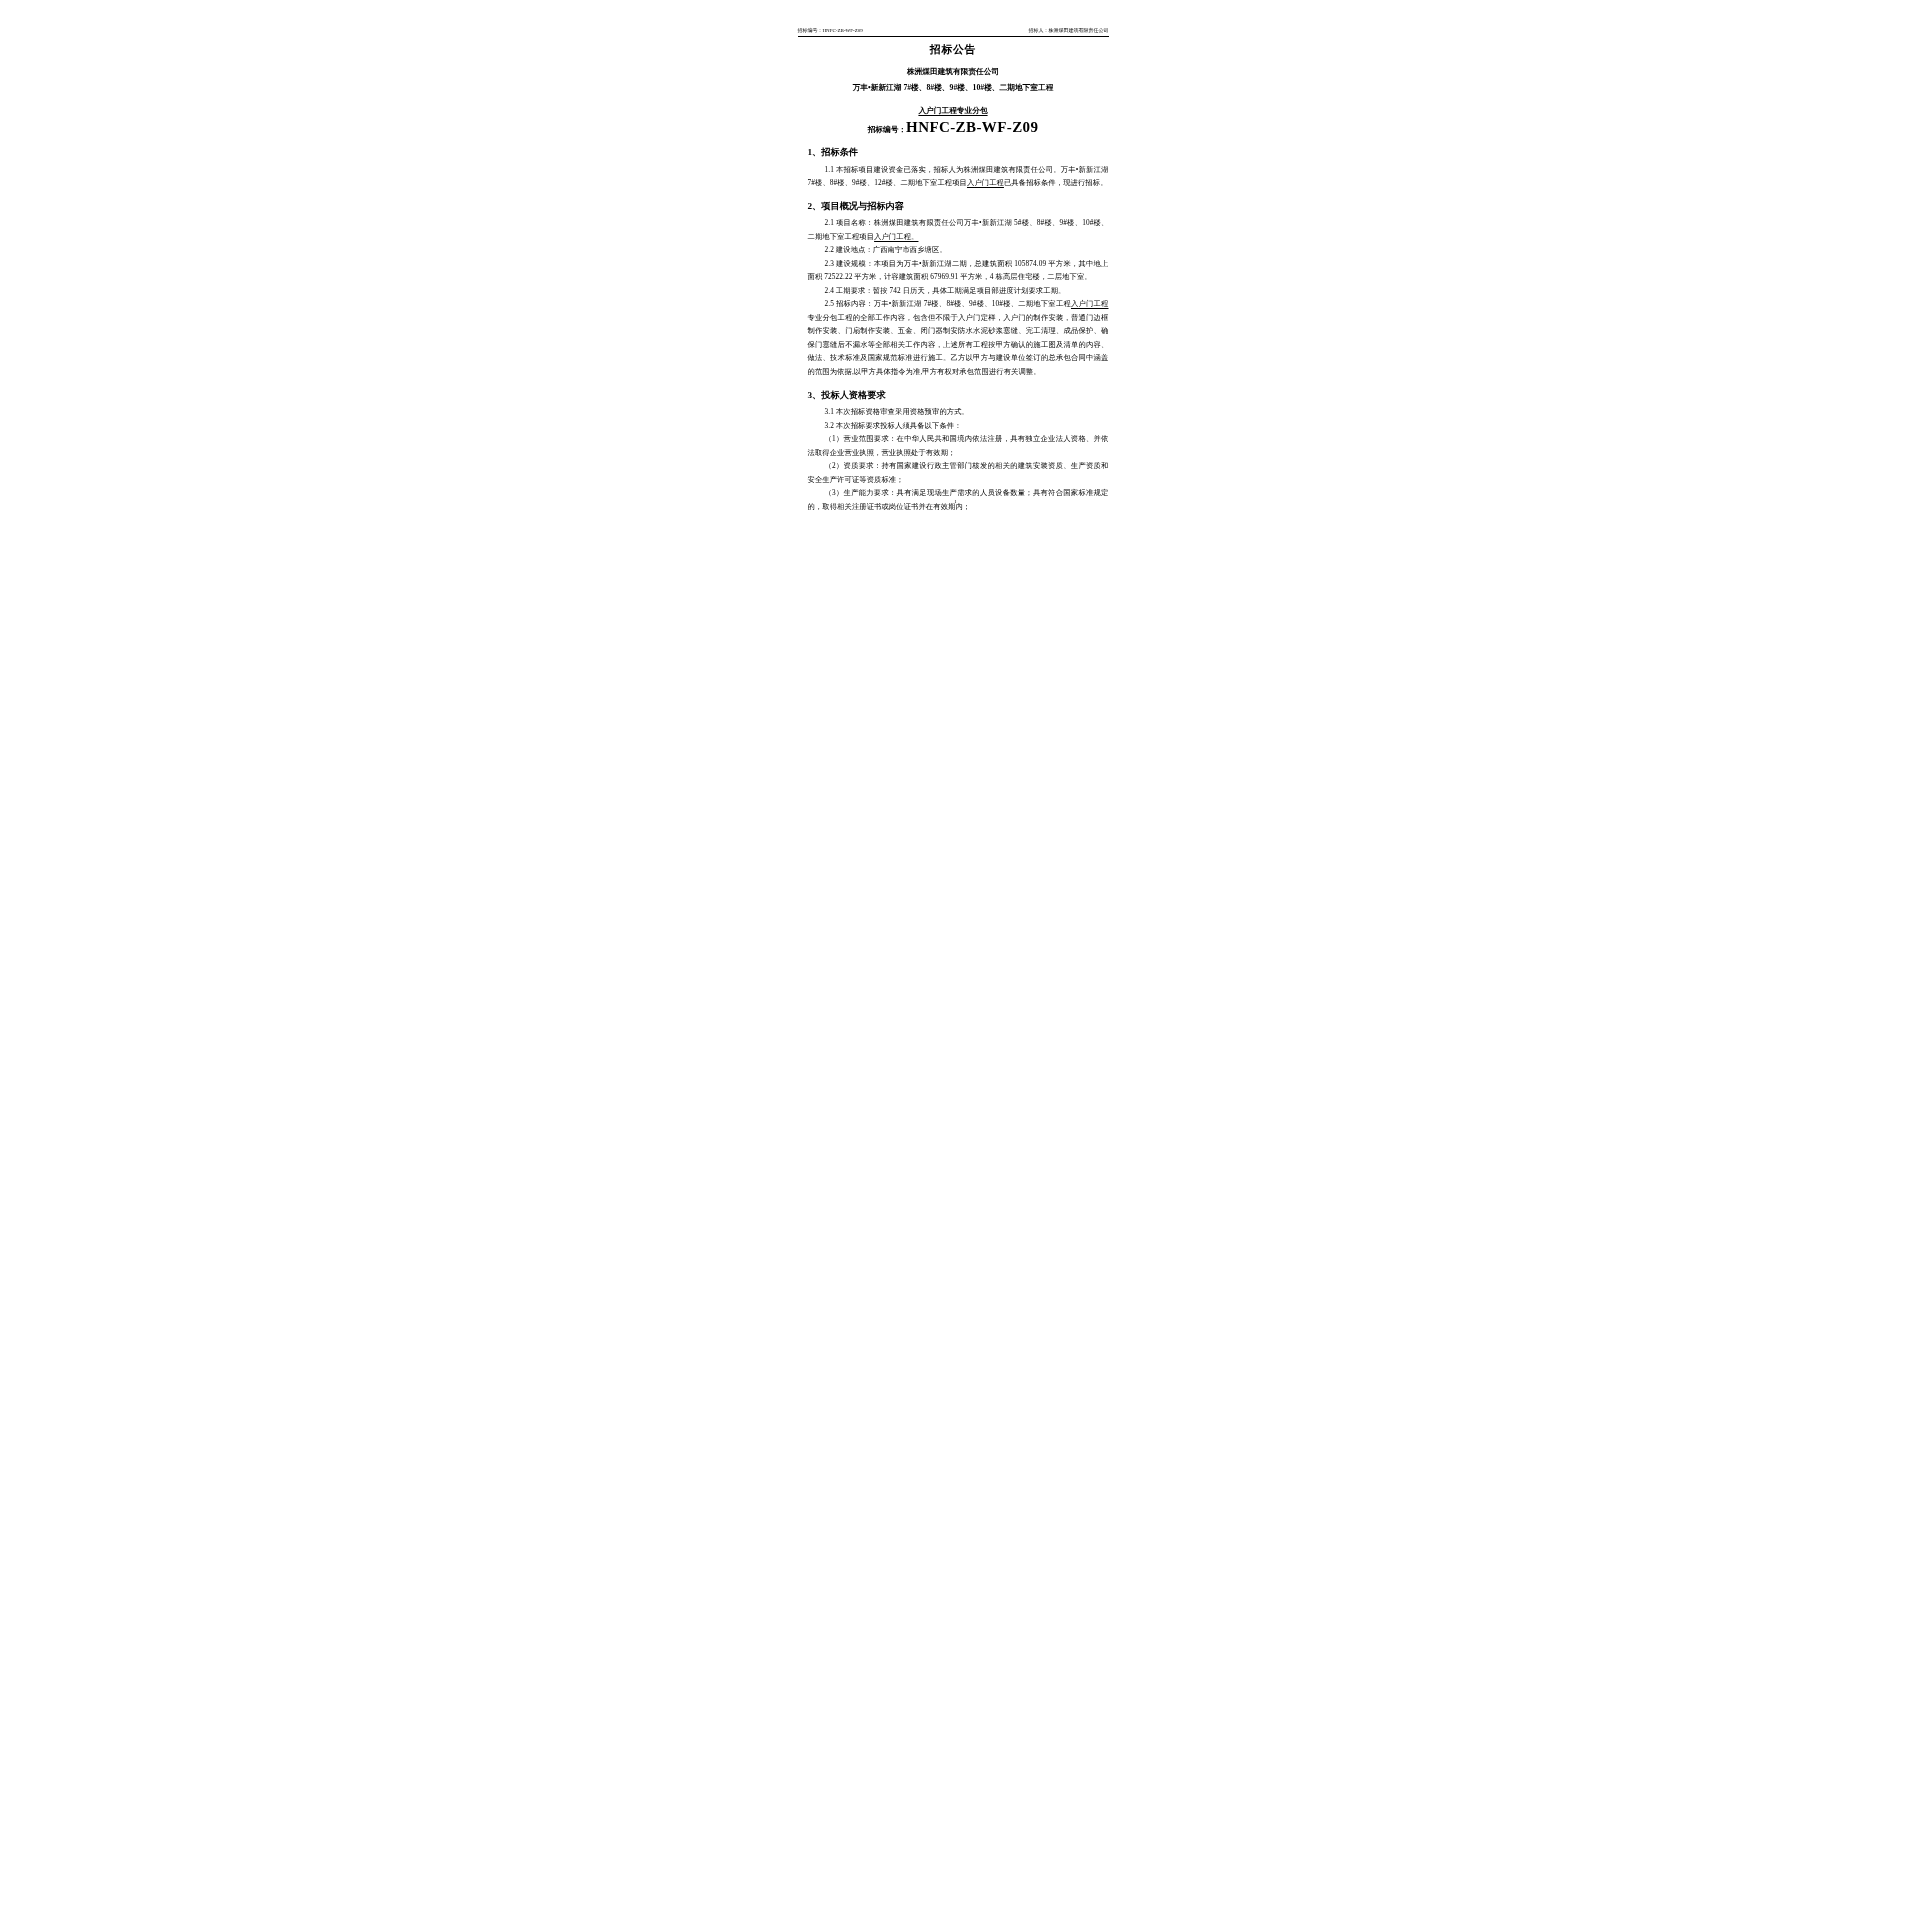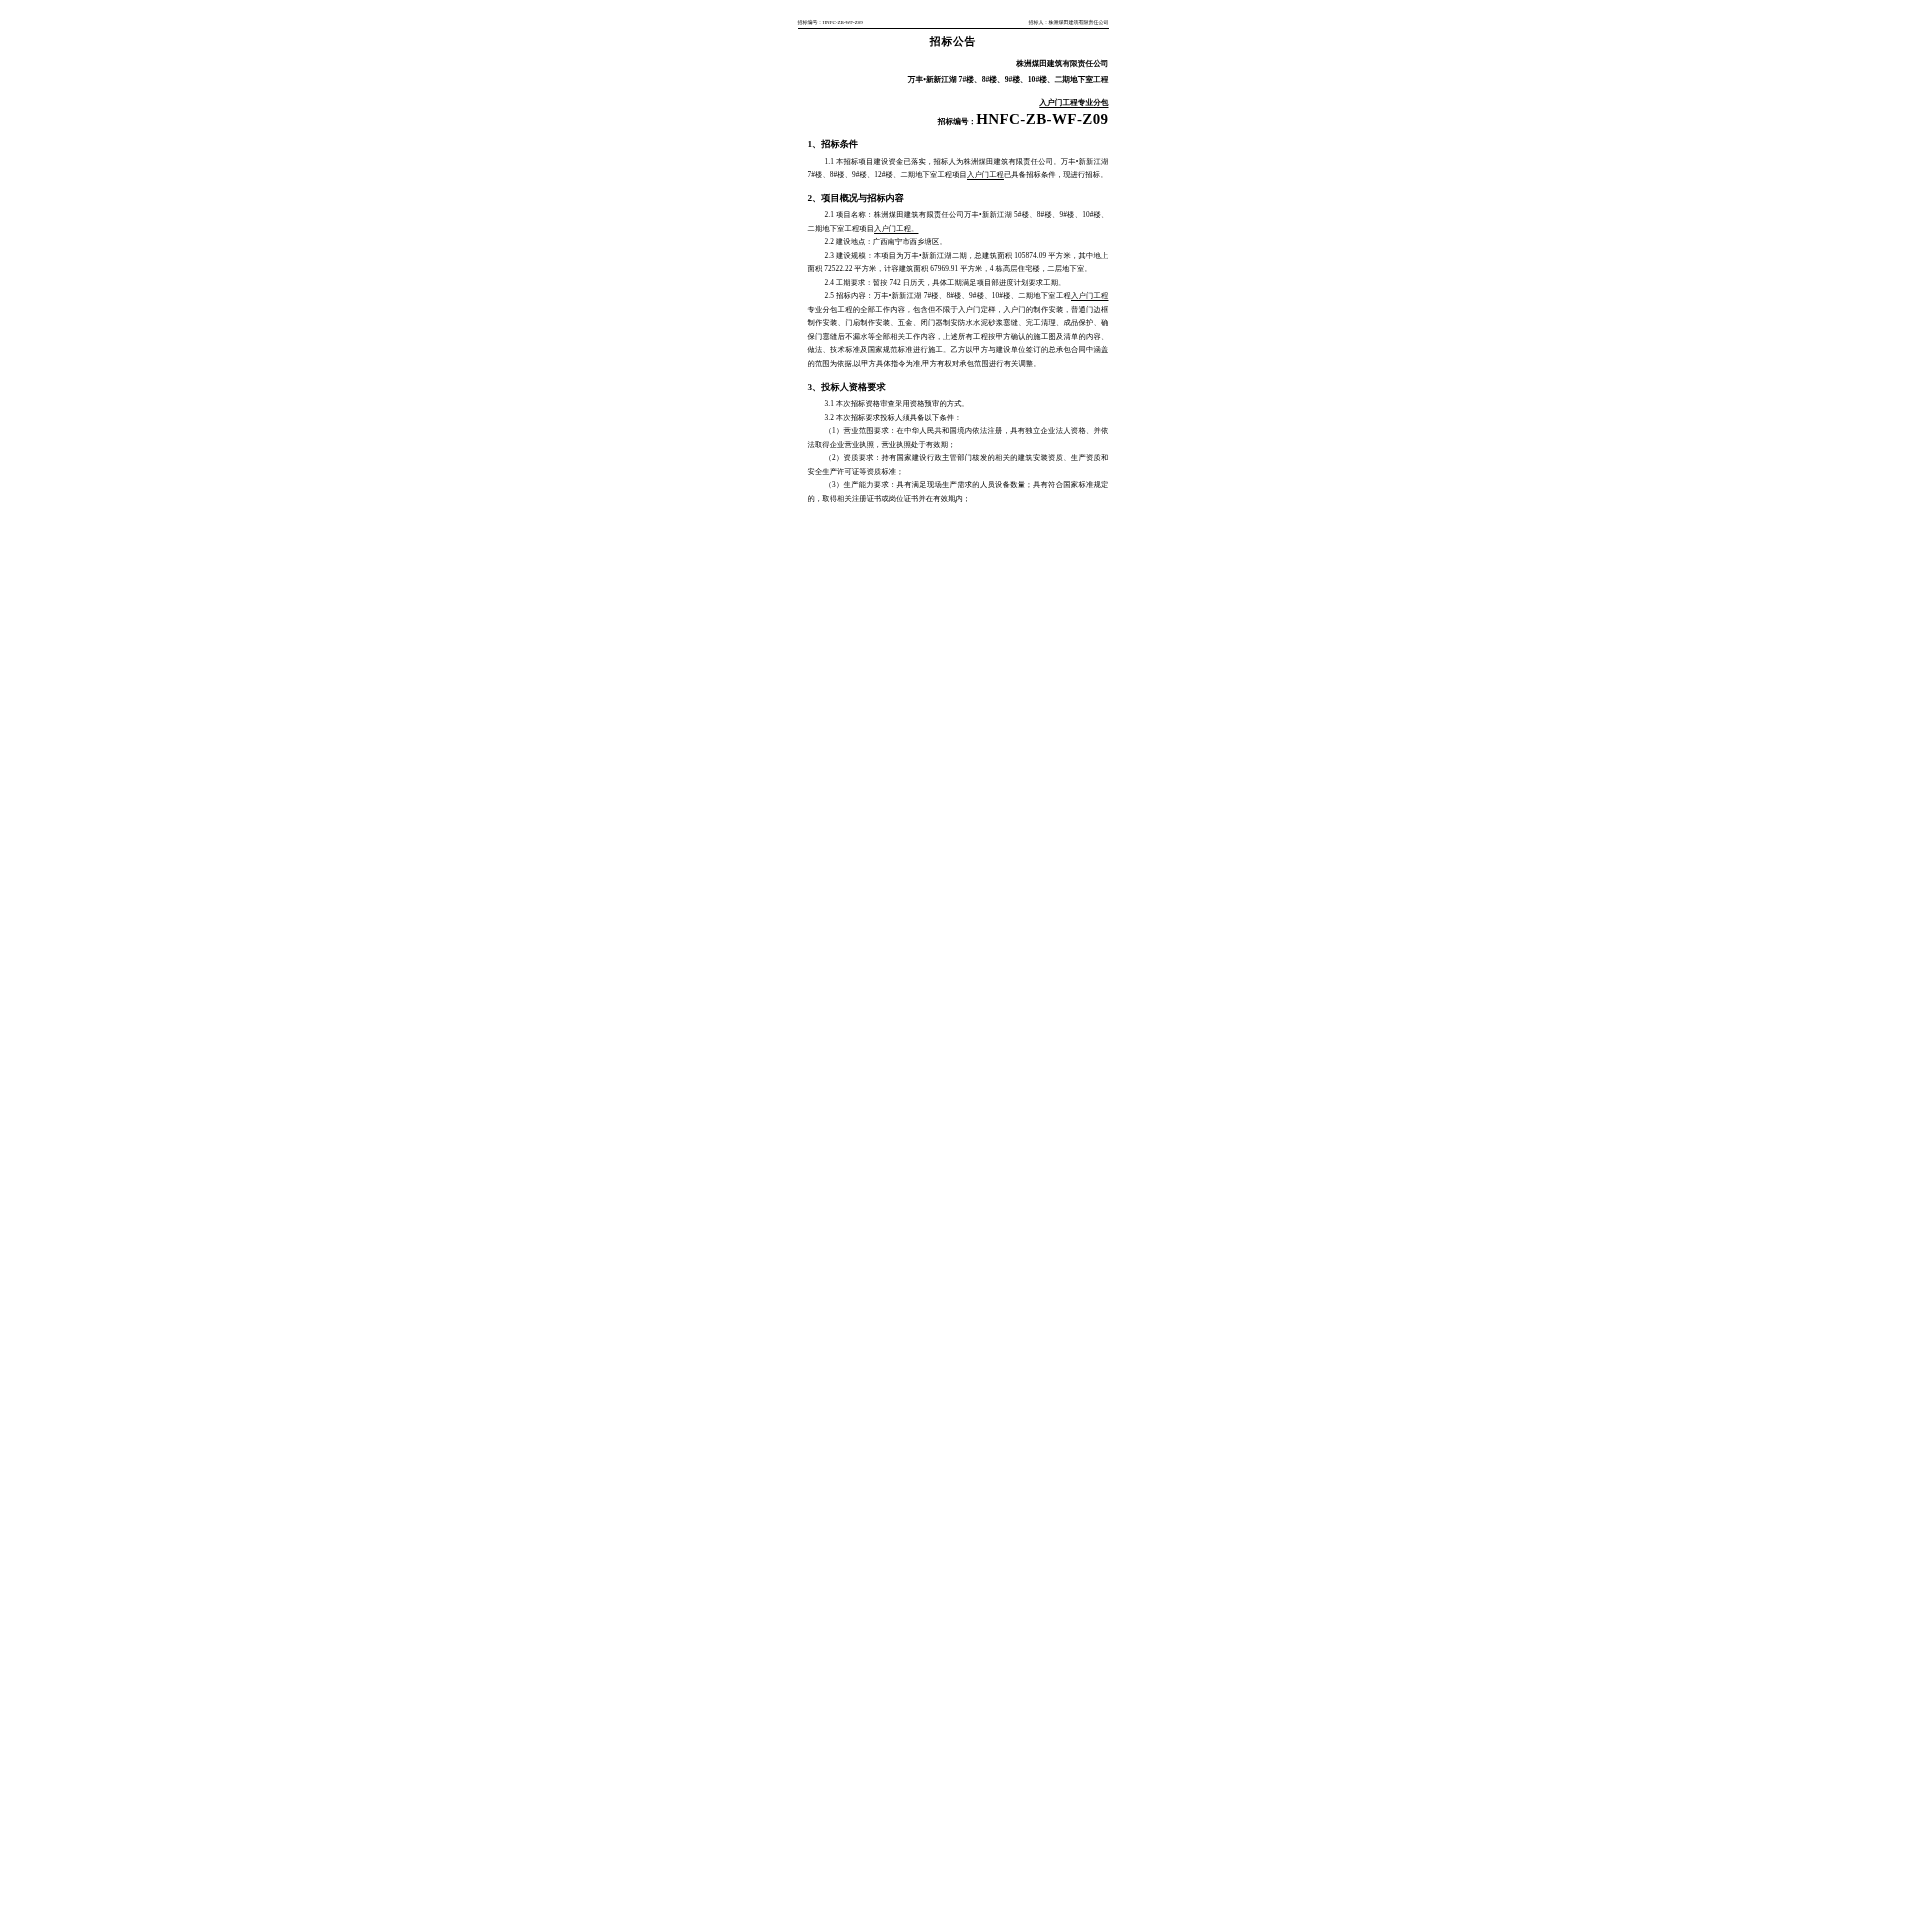--- a/index.html
+++ b/index.html
@@ -9,21 +9,21 @@
     font-family: "Liberation Serif", "DejaVu Serif", serif;
     color: #000000;
   }
   .page {
     position: relative;
     width: 382px;
     height: 540px;
     margin: 0 auto;
     background: #ffffff;
     box-sizing: border-box;
-    padding: 20px 38px 0 33px;
+    padding: 28px 38px 0 33px;
     overflow: hidden;
   }
   
   .hdr {
     display: flex;
     justify-content: space-between;
     align-items: flex-end;
     font-size: 5px;
     line-height: 6.2px;
     padding-bottom: 1.5px;
@@ -32,21 +32,21 @@
   
   .title {
     margin-top: 5.4px;
     text-align: center;
     font-size: 10.8px;
     font-weight: 700;
     line-height: 15.4px;
     letter-spacing: 0.8px;
   }
   .sub {
-    text-align: right;
+    text-align: center;
     font-weight: 700;
     font-size: 7.7px;
     line-height: 10.8px;
   }
   .company  { margin-top: 9.2px; }
   .project  { margin-top: 5.8px; }
   .package  { margin-top: 12px; font-family: Liberation Serif, serif; }
   .package span {
     text-decoration: underline;
     text-underline-offset: 1.9px;

